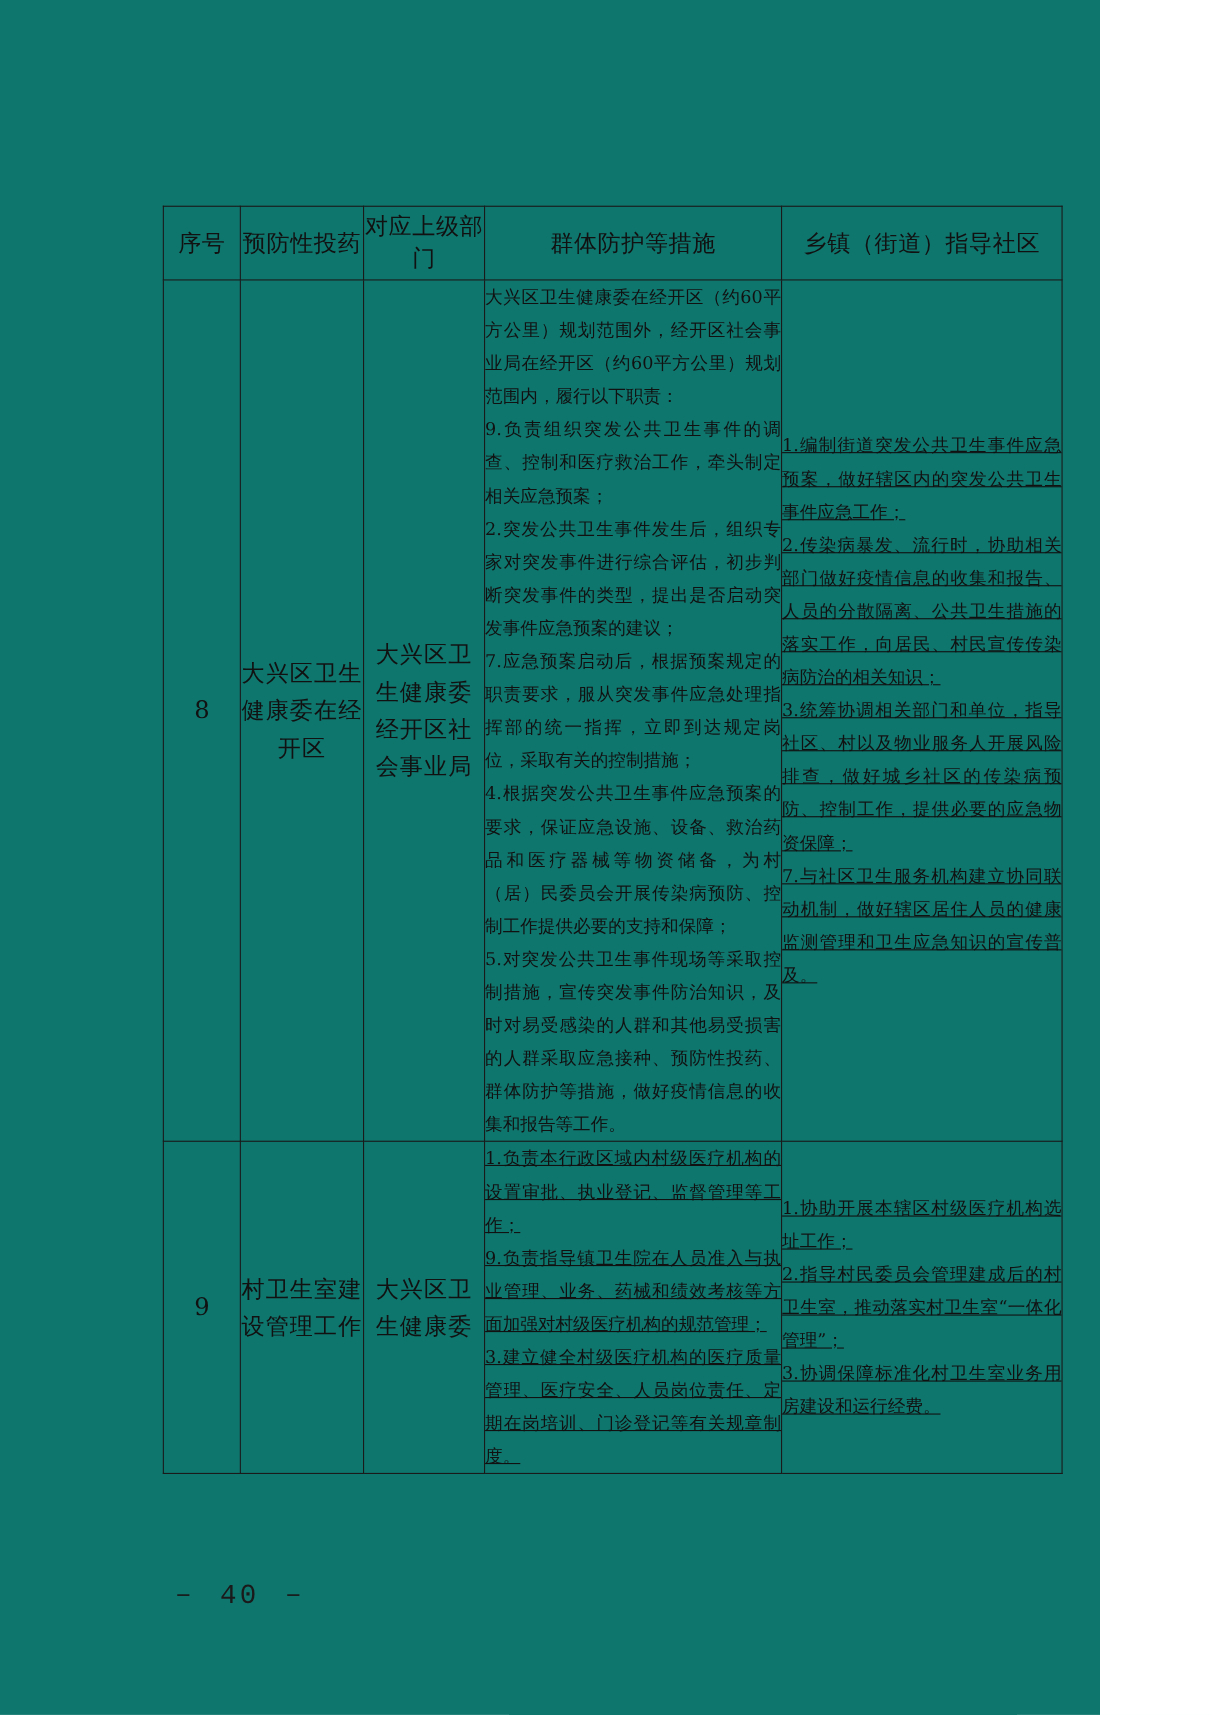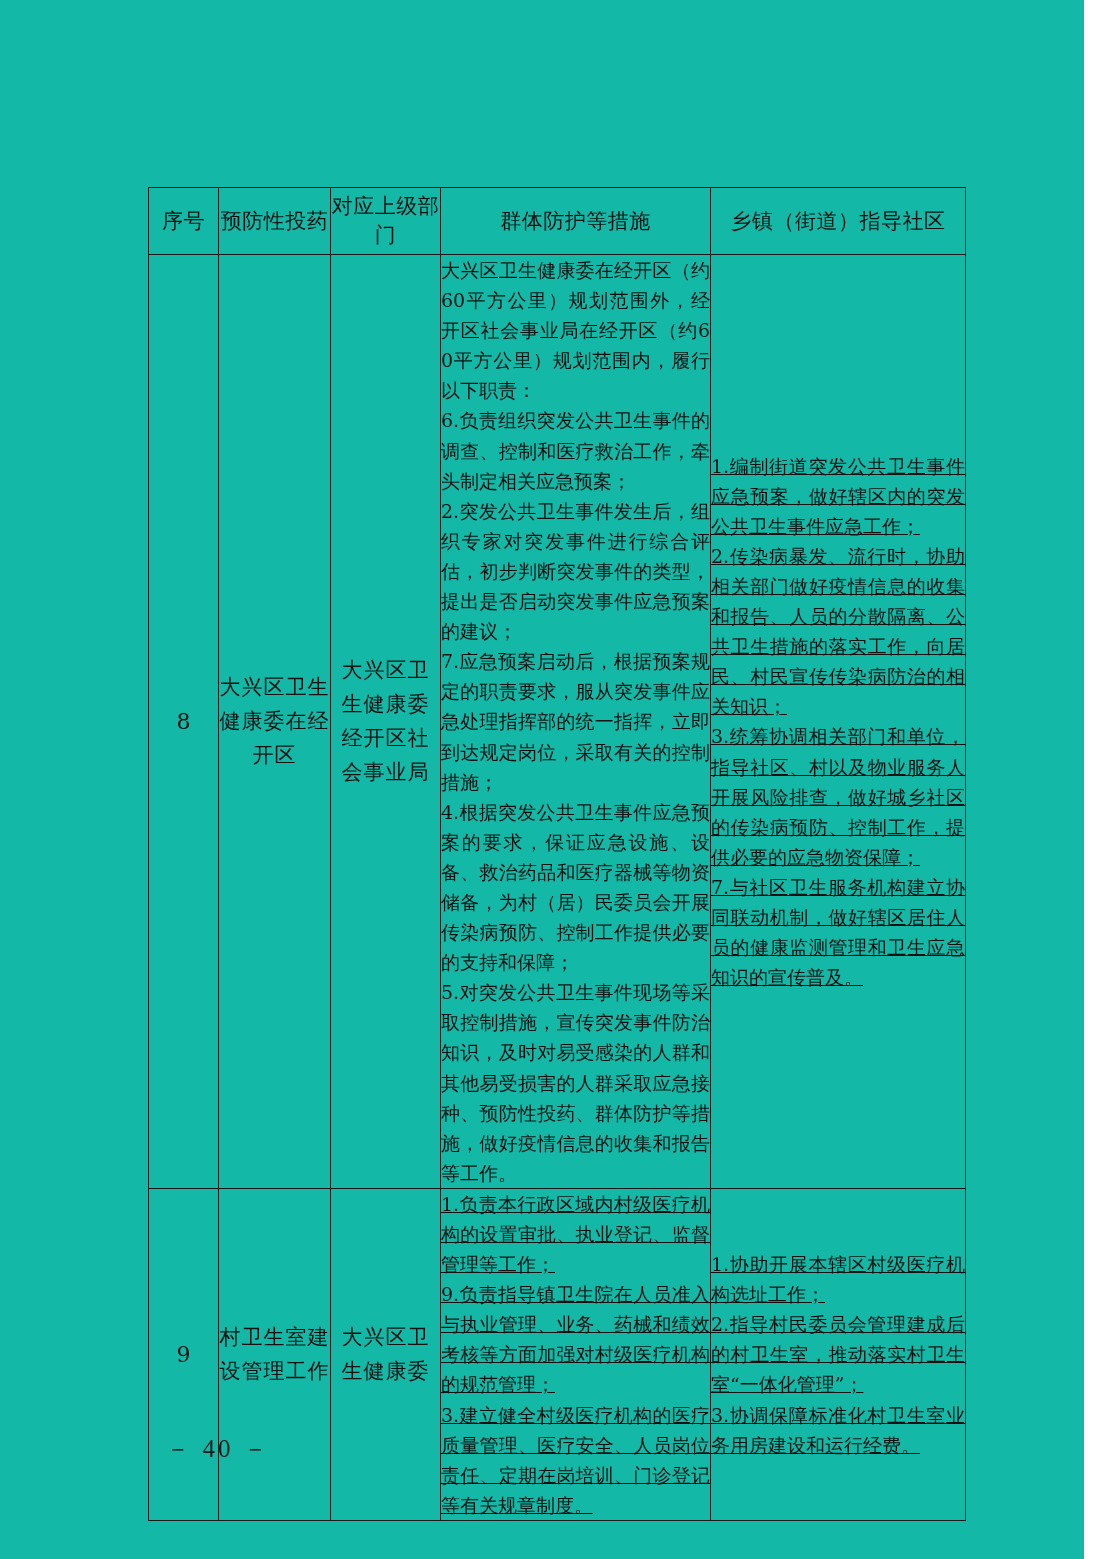--- a/index.html
+++ b/index.html
@@ -12,23 +12,23 @@
     height: 1559px;
     position: relative;
     font-family: "DejaVu Serif", "Liberation Serif", serif;
     color: #111111;
     overflow: hidden;
   }
 
   .page {
     position: absolute;
     left: 0; top: 0;
-    width: 1084px;
+    width: 1000px;
     height: 1559px;
-    background: #14b8a6;
+    background: #0f766e;
   }
 
   table.doc-table {
     position: absolute;
     left: 148px;
     top: 187px;
     width: 817px;
     border-collapse: collapse;
     table-layout: fixed;
   }
@@ -68,21 +68,21 @@
     text-align: center;
     font-size: 21px;
     line-height: 34px;
     letter-spacing: 1px;
     padding: 4px 4px;
   }
 
   
   .cell-body {
     vertical-align: top;
-    font-size: 19px;
+    font-size: 16px;
     line-height: 30.1px;
     text-align: justify;
     text-justify: inter-character;
     padding: 10px 9px 10px 10px;
     letter-spacing: 0px;
     word-break: break-all;
   }
   .cell-body.mid {
     vertical-align: middle;
     text-decoration: underline;
@@ -96,21 +96,21 @@
   
   .page-number {
     position: absolute;
     left: 148px;
     top: 1432px;
     width: 140px;
     text-align: center;
     font-size: 25px;
     letter-spacing: 3px;
     color: #1a1a1a;
-    font-family: Liberation Serif, serif;
+    font-family: Liberation Mono, monospace;
   }
 </style>
 </head>
 <body>
 
 <div class="page">
 
   <table class="doc-table">
     <colgroup>
       <col class="c-seq">
@@ -128,21 +128,21 @@
         <th class="hdr-cell">乡镇（街道）指导社区</th>
       </tr>
     </thead>
     <tbody>
       <tr>
         <td class="cell-seq">8</td>
         <td class="cell-center">大兴区卫生健康委在经开区</td>
         <td class="cell-center">大兴区卫生健康委经开区社会事业局</td>
         <td class="cell-body">
             <p>大兴区卫生健康委在经开区（约60平方公里）规划范围外，经开区社会事业局在经开区（约60平方公里）规划范围内，履行以下职责：</p>
-            <p>6.负责组织突发公共卫生事件的调查、控制和医疗救治工作，牵头制定相关应急预案；</p>
+            <p>9.负责组织突发公共卫生事件的调查、控制和医疗救治工作，牵头制定相关应急预案；</p>
             <p>2.突发公共卫生事件发生后，组织专家对突发事件进行综合评估，初步判断突发事件的类型，提出是否启动突发事件应急预案的建议；</p>
             <p>7.应急预案启动后，根据预案规定的职责要求，服从突发事件应急处理指挥部的统一指挥，立即到达规定岗位，采取有关的控制措施；</p>
             <p>4.根据突发公共卫生事件应急预案的要求，保证应急设施、设备、救治药品和医疗器械等物资储备，为村（居）民委员会开展传染病预防、控制工作提供必要的支持和保障；</p>
             <p>5.对突发公共卫生事件现场等采取控制措施，宣传突发事件防治知识，及时对易受感染的人群和其他易受损害的人群采取应急接种、预防性投药、群体防护等措施，做好疫情信息的收集和报告等工作。</p>
           </td>
         <td class="cell-body mid">
             <p>1.编制街道突发公共卫生事件应急预案，做好辖区内的突发公共卫生事件应急工作；</p>
             <p>2.传染病暴发、流行时，协助相关部门做好疫情信息的收集和报告、人员的分散隔离、公共卫生措施的落实工作，向居民、村民宣传传染病防治的相关知识；</p>
             <p>3.统筹协调相关部门和单位，指导社区、村以及物业服务人开展风险排查，做好城乡社区的传染病预防、控制工作，提供必要的应急物资保障；</p>
             <p>7.与社区卫生服务机构建立协同联动机制，做好辖区居住人员的健康监测管理和卫生应急知识的宣传普及。</p>

